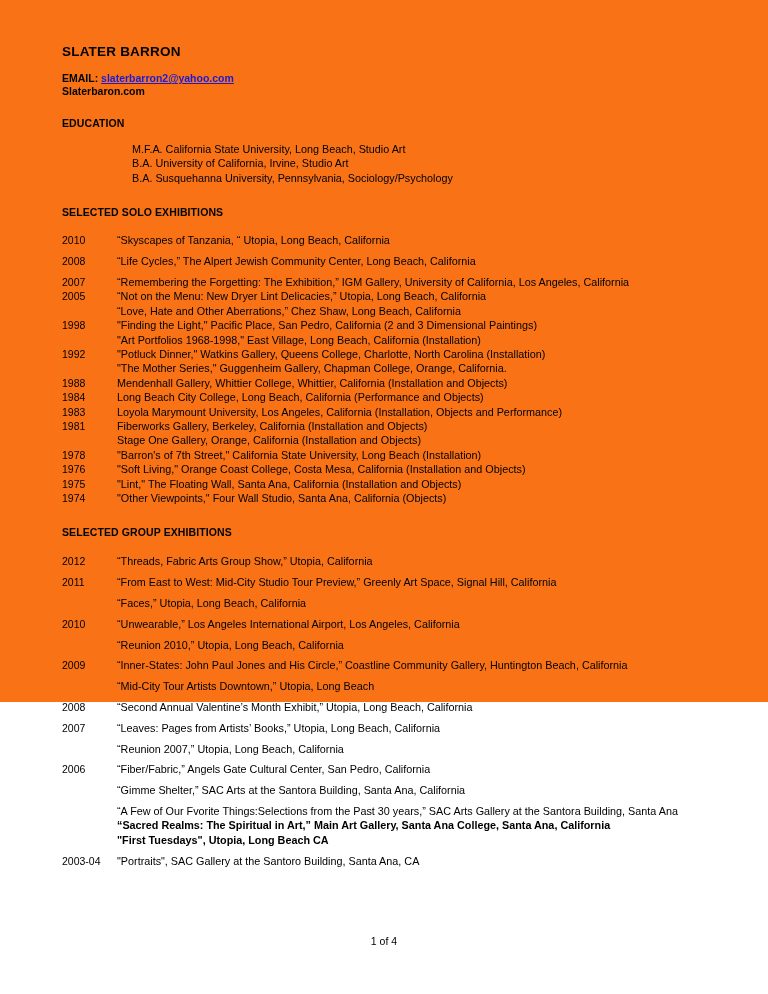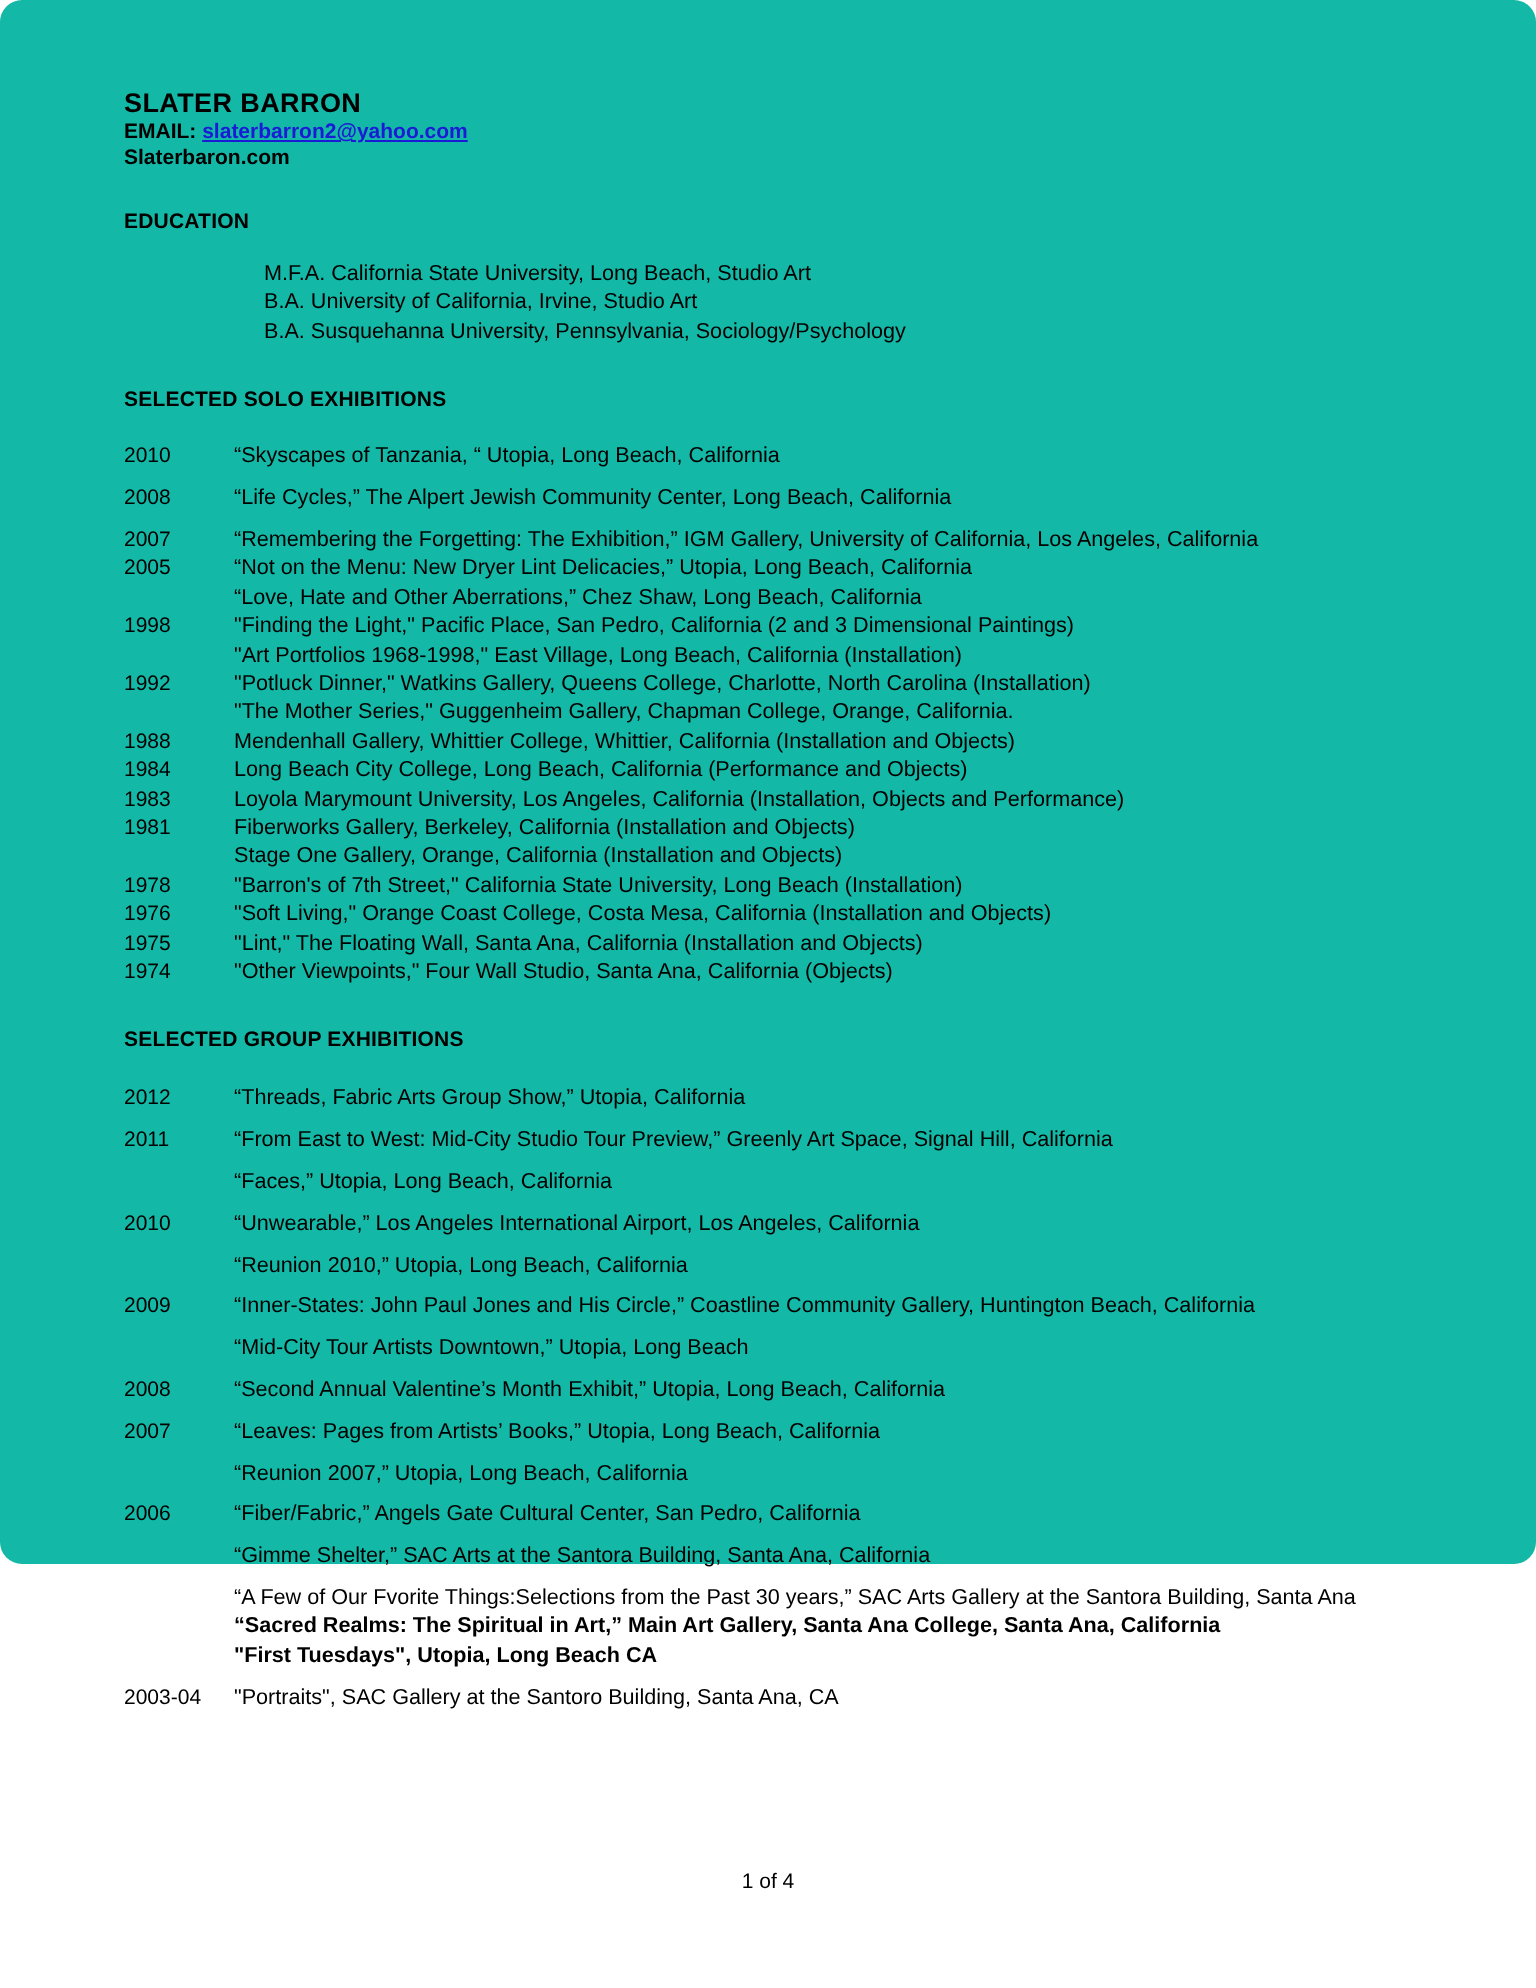--- a/index.html
+++ b/index.html
@@ -12,43 +12,42 @@
     height: 994px;
     font-family: "Liberation Sans", sans-serif;
     color: #000000;
     position: relative;
     overflow: hidden;
   }
   .page {
     position: absolute;
     left: 0; top: 0;
     width: 768px;
-    height: 782px;
-    background: #14b8a6;
-    border-radius: 11px;
+    height: 702px;
+    background: #f97316;
   }
   .content {
     position: absolute;
     left: 62px;
     top: 44px;
     width: 645px;
   }
 
   
   .doc-name {
     font-size: 13.5px;
     font-weight: bold;
     letter-spacing: 0.2px;
     line-height: 16px;
   }
   .email-line {
     font-size: 10.5px;
     font-weight: bold;
     line-height: 13px;
-    margin-top: 0;
+    margin-top: 12px;
   }
   .email-link {
     color: #1b1bd6;
     text-decoration: underline;
   }
   .site-line {
     font-size: 10.5px;
     font-weight: bold;
     line-height: 13px;
   }

